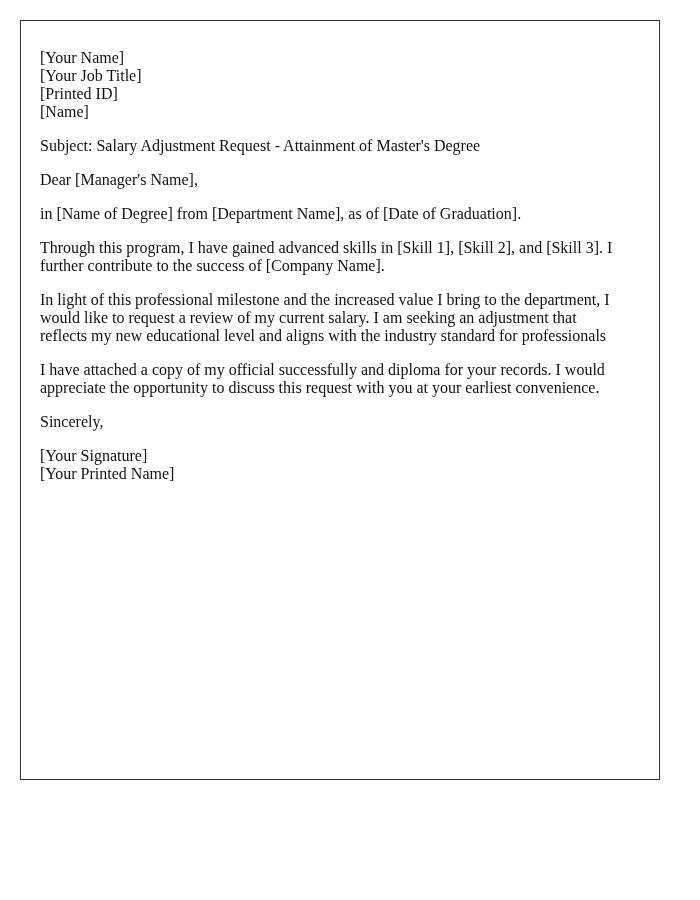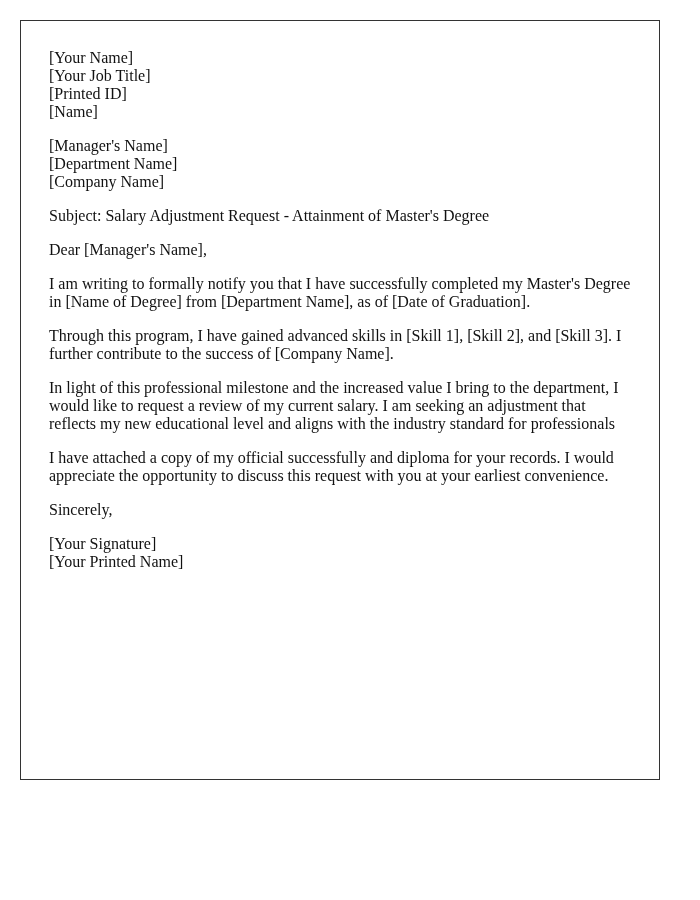--- a/index.html
+++ b/index.html
@@ -15,21 +15,21 @@
       color: #111111;
     }
     .letter {
       position: absolute;
       left: 20px;
       top: 20px;
       width: 640px;
       height: 760px;
       border: 1px solid #333333;
       box-sizing: border-box;
-      padding: 28px 28px 0 28px;
+      padding: 28px 28px 0 19px;
       font-size: 16px;
       line-height: 18px;
     }
     .block {
       margin: 0 0 16px 0;
     }
     .line {
       display: block;
       white-space: nowrap;
     }
@@ -42,32 +42,26 @@
 
 <div class="letter">
 
   <div class="block">
     <span class="line">[Your Name]</span>
     <span class="line">[Your Job Title]</span>
     <span class="line">[Printed ID]</span>
     <span class="line">[Name]</span>
   </div>
 
-  <div class="block">
-    <span class="line">[Manager's Name]</span>
-    <span class="line">[Department Name]</span>
-    <span class="line">[Company Name]</span>
-  </div>
 
   <div class="para">Subject: Salary Adjustment Request - Attainment of Master's Degree</div>
 
   <div class="para">Dear [Manager's Name],</div>
 
   <div class="para">
-    <span class="line">I am writing to formally notify you that I have successfully completed my Master's Degree</span>
     <span class="line">in [Name of Degree] from [Department Name], as of [Date of Graduation].</span>
   </div>
 
   <div class="para">
     <span class="line">Through this program, I have gained advanced skills in [Skill 1], [Skill 2], and [Skill 3]. I</span>
     <span class="line">further contribute to the success of [Company Name].</span>
   </div>
 
   <div class="para">
     <span class="line">In light of this professional milestone and the increased value I bring to the department, I</span>

